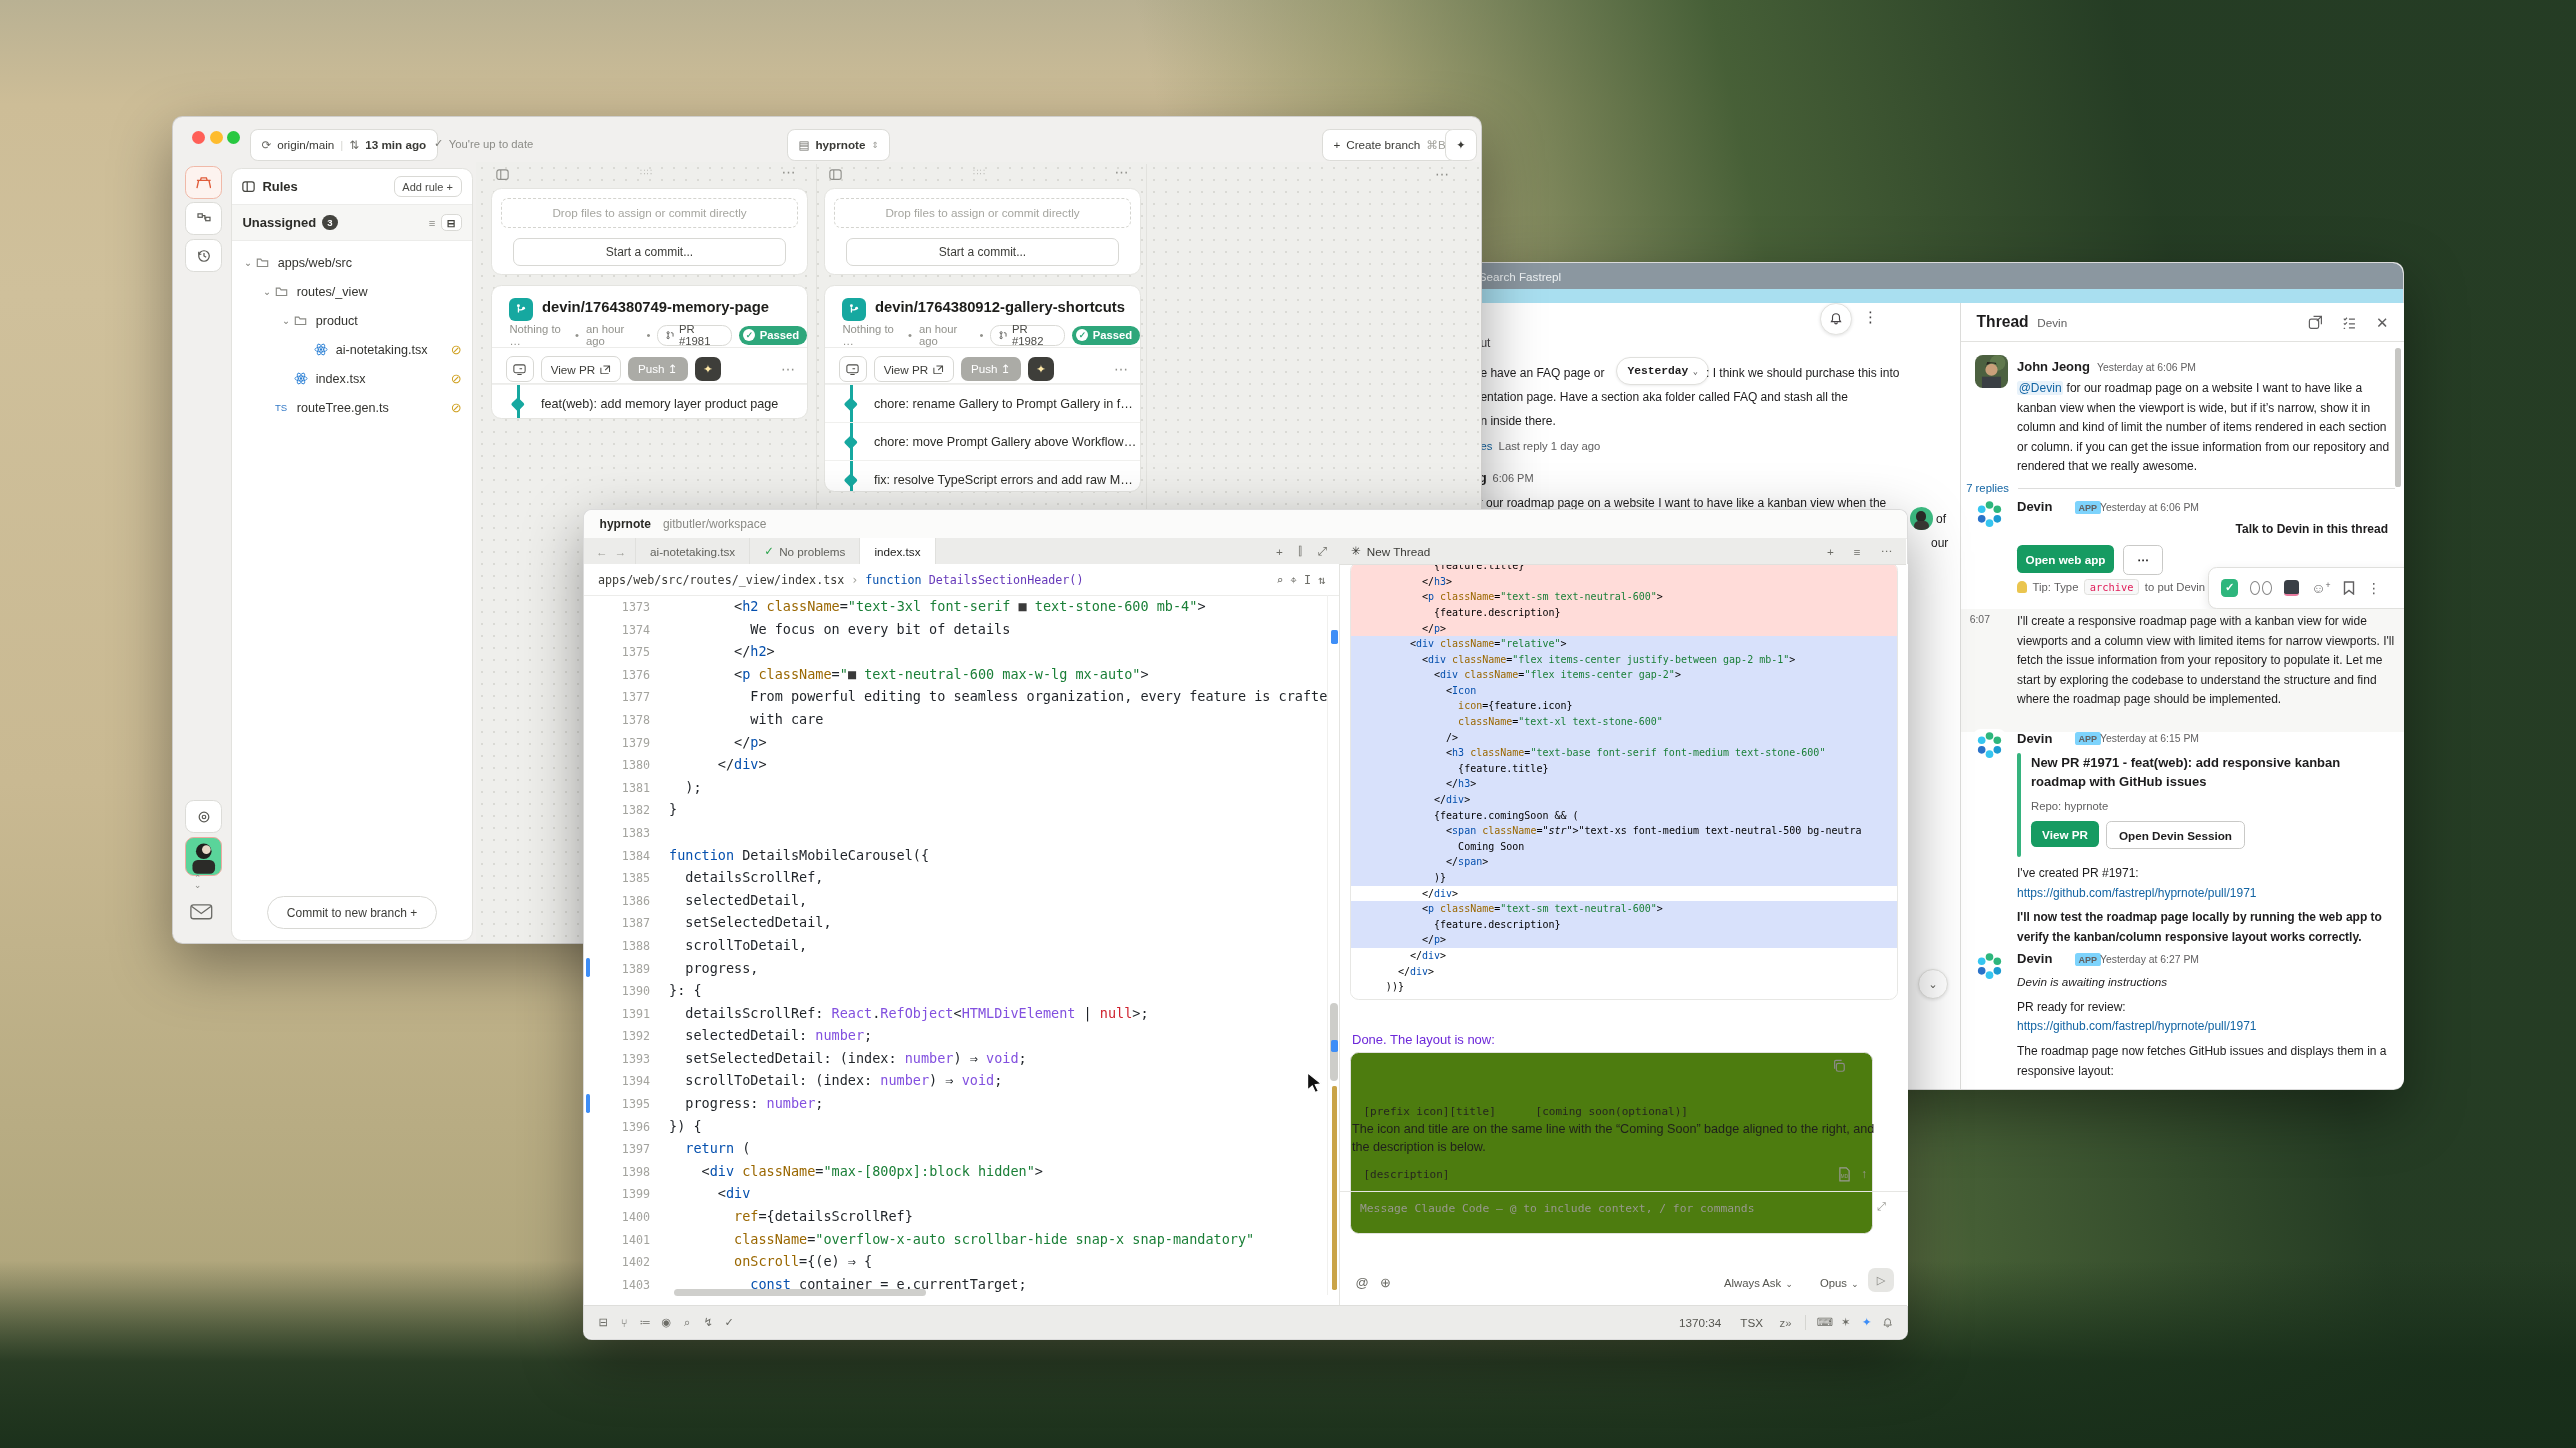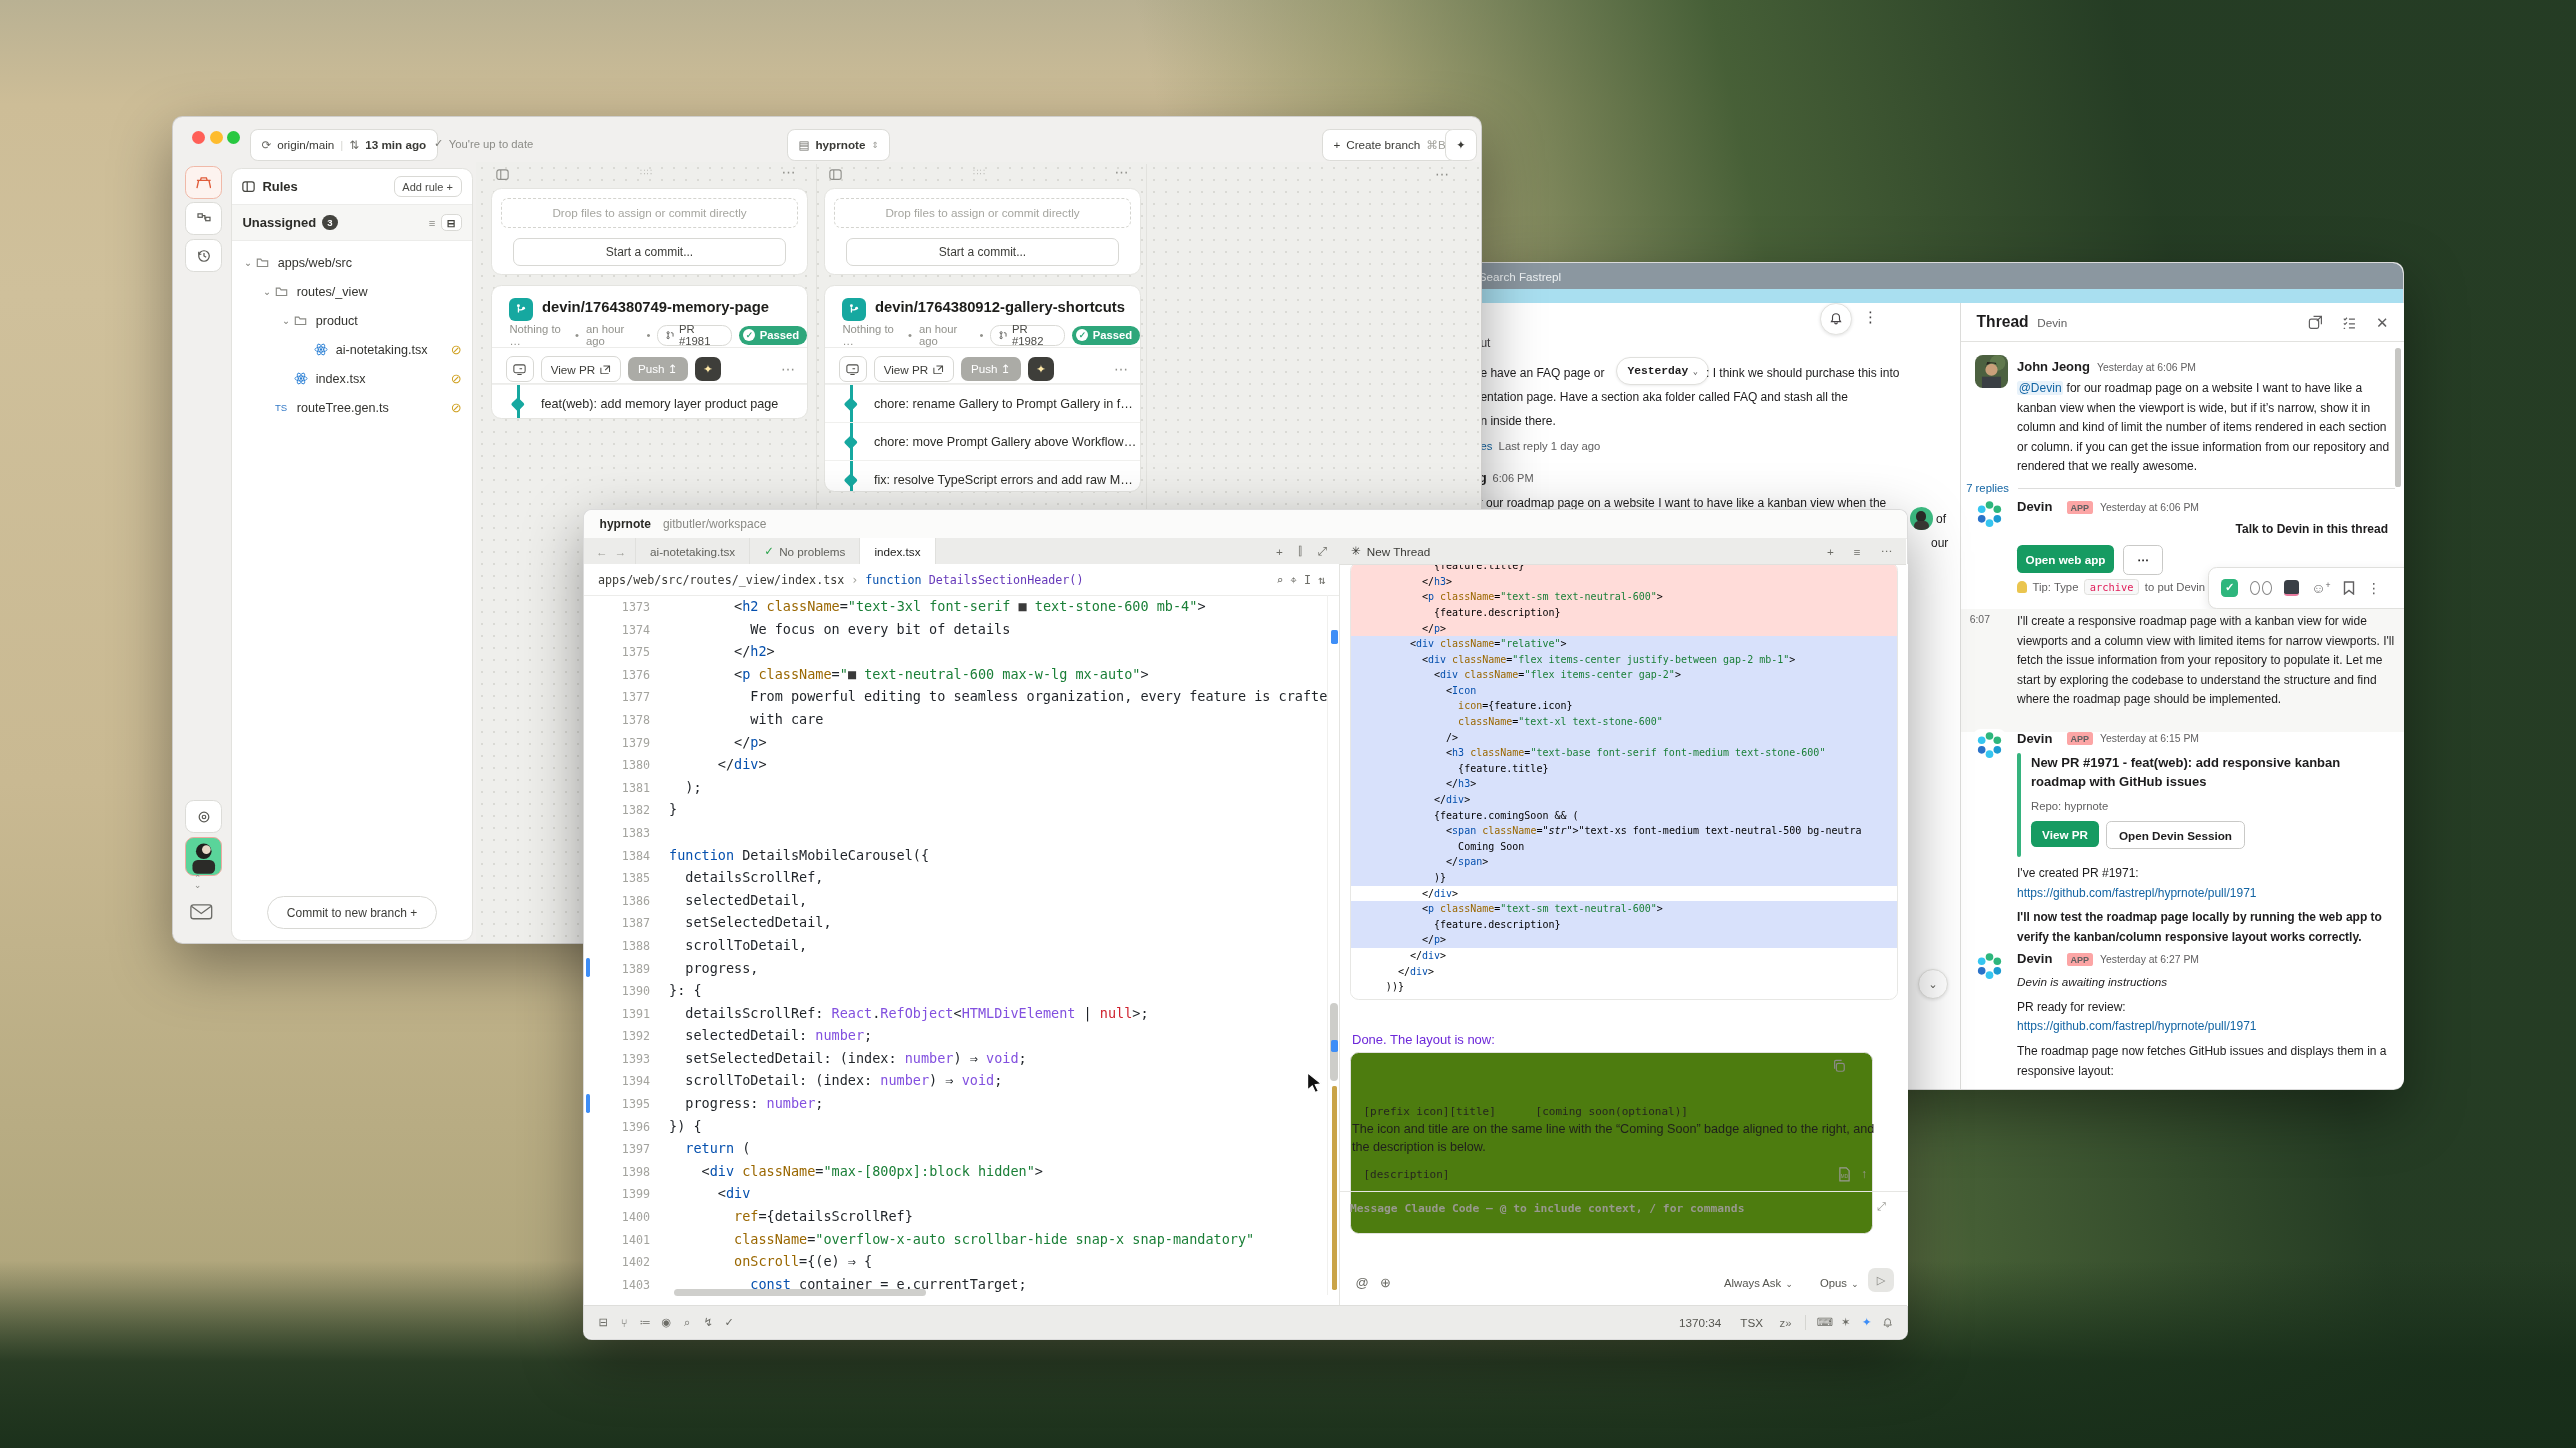--- a/index.html
+++ b/index.html
@@ -81,21 +81,21 @@
   .sl-cyan{position:absolute;left:0;right:0;top:26px;height:14px;background:#a9dff0;}
   .sl-txt{position:absolute;font-size:12px;color:#1d1c1d;white-space:nowrap;}
   .sl-gray{color:#616061;}
   .datepill{position:absolute;background:#fff;border:0.9px solid #e0e0dd;border-radius:14px;height:26px;display:flex;align-items:center;padding:0 10.4px;font-size:11.3px;font-weight:700;color:#1d1c1d;box-shadow:0 0.9px 2.6px rgba(0,0,0,.08);gap:4.3px;font-family:Liberation Mono, monospace;}
   .circlebtn{position:absolute;background:#fff;border:0.9px solid #e2e2df;border-radius:50%;display:flex;align-items:center;justify-content:center;color:#55554f;box-shadow:0 0.9px 3.5px rgba(0,0,0,.12);}
   .thread{position:absolute;background:#fff;border-left:0.9px solid #dcdcda;border-radius:0 0 10.4px 0;overflow:hidden;}
   .th-head{position:absolute;left:0;right:0;top:0;height:38px;border-bottom:0.9px solid #e2e2df;display:flex;align-items:center;padding:0 15.6px;gap:8.7px;}
   .avatar{position:absolute;width:33px;height:33px;border-radius:7.8px;overflow:hidden;}
   .msg-name{font-weight:800;font-size:13px;color:#1d1c1d;}
   .msg-time{font-size:10.4px;color:#616061;}
-  .appbadge{background:#fca5a5;color:#616061;border-radius:2.6px;font-size:9px;padding:1.7px 3.5px;font-weight:700;}
+  .appbadge{background:#7dd3fc;color:#616061;border-radius:2.6px;font-size:9px;padding:1.7px 3.5px;font-weight:700;margin-left:8px;}
   .msg-body{position:absolute;font-size:12px;line-height:19.6px;color:#1d1c1d;}
   .mention{color:#1264a3;background:#e8f2fa;border-radius:2.6px;padding:0 1.7px;}
   .slink{color:#1264a3;}
   .greenbtn{position:absolute;background:#169b62;color:#fff;font-weight:700;font-size:11.7px;border-radius:5.2px;display:flex;align-items:center;justify-content:center;}
   .linebtn{position:absolute;background:#fff;border:0.9px solid #c9c9c7;color:#1d1c1d;font-weight:700;font-size:11.7px;border-radius:5.2px;display:flex;align-items:center;justify-content:center;}
   .tipcode{background:#f8f8f8;border:0.9px solid #e0e0dd;border-radius:3.5px;font-family:"DejaVu Sans Mono",monospace;font-size:10.4px;color:#e01e5a;padding:0.9px 4.3px;}
   .hovertb{position:absolute;background:#fff;border:0.9px solid #e0e0dd;border-radius:8.7px;box-shadow:0 3.5px 10.4px rgba(0,0,0,.1);display:flex;align-items:center;gap:12px;padding:0 12px;}
   .attach{position:absolute;}
   .attach .bar{position:absolute;left:0;top:1.7px;bottom:0;width:3.5px;border-radius:3.5px;background:#35b37e;}
   .cursor{position:absolute;z-index:99;}
@@ -683,21 +683,21 @@
           <path d="M3 11V3a1.5 1.5 0 0 1 1.5-1.5H11" fill="none" stroke="#8a8a85" stroke-width="1.4"></path>
         </svg>
       <div class="abs" style="left:12px;top:556px;width:532px;font-size:12.6px;line-height:18px;color:#1f1f1c;">The icon and title are on the same line with the “Coming Soon” badge aligned to the right, and the description is below.</div>
       <svg class="abs" style="left:498px;top:603px;" width="13" height="14.8" viewBox="0 0 14 16">
           <path d="M2 1h7l3 3v11H2z" fill="none" stroke="#9a9a94" stroke-width="1.3"></path>
           <text x="3" y="12" font-size="5" fill="#9a9a94" font-family="sans-serif">MD</text>
         </svg>
       <span class="abs" style="left:521px;top:603px;color:#9a9a94;font-size:12px;">↑</span>
 
       <div class="abs" style="left:0;top:627px;width:568px;height:0.9px;background:#e6e6e3;"></div>
-      <div class="abs ghosttxt" style="left:10px;top:638px;width:513px;font-weight:bold;">Message Claude Code — @ to include context, / for commands</div>
+      <div class="abs ghosttxt" style="left:20px;top:638px;width:513px;">Message Claude Code — @ to include context, / for commands</div>
       <span class="abs" style="left:537px;top:636px;color:#9a9a94;font-size:11.3px;">⤢</span>
 
       <div class="abs" style="left:15.6px;top:711px;color:#6a6a64;font-size:13px;">@</div>
       <div class="abs" style="left:40px;top:711px;color:#6a6a64;font-size:13px;">⊕</div>
       <div class="abs selctl" style="left:384px;top:713px;">
           <span>Always Ask</span>
           <span style="font-size:8.7px;">⌄</span>
         </div>
       <div class="abs selctl" style="left:480px;top:713px;">
           <span>Opus</span>

